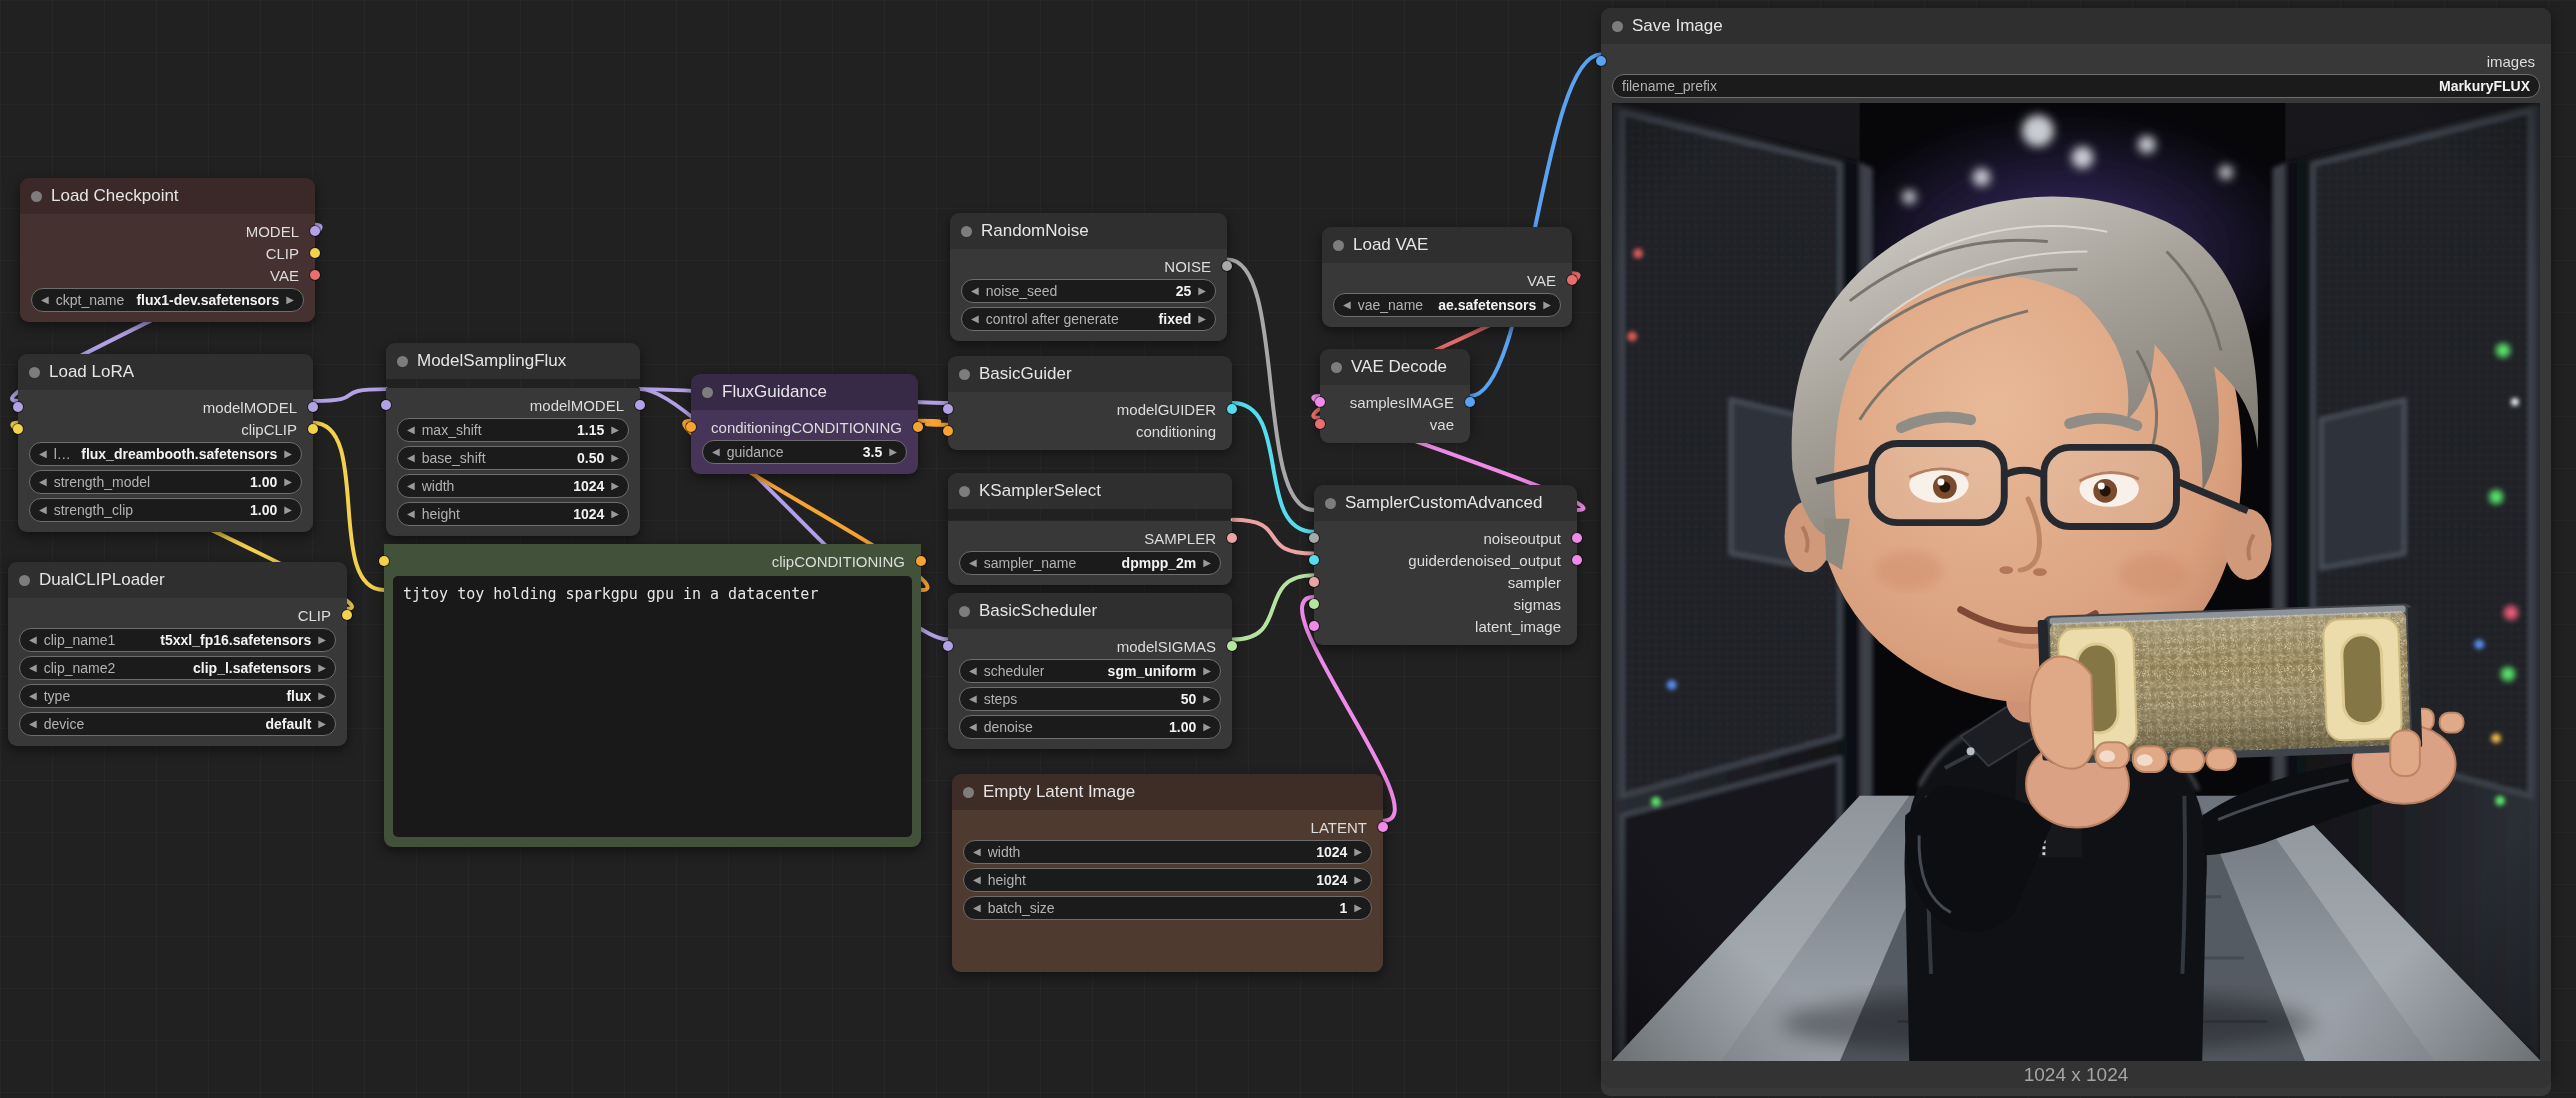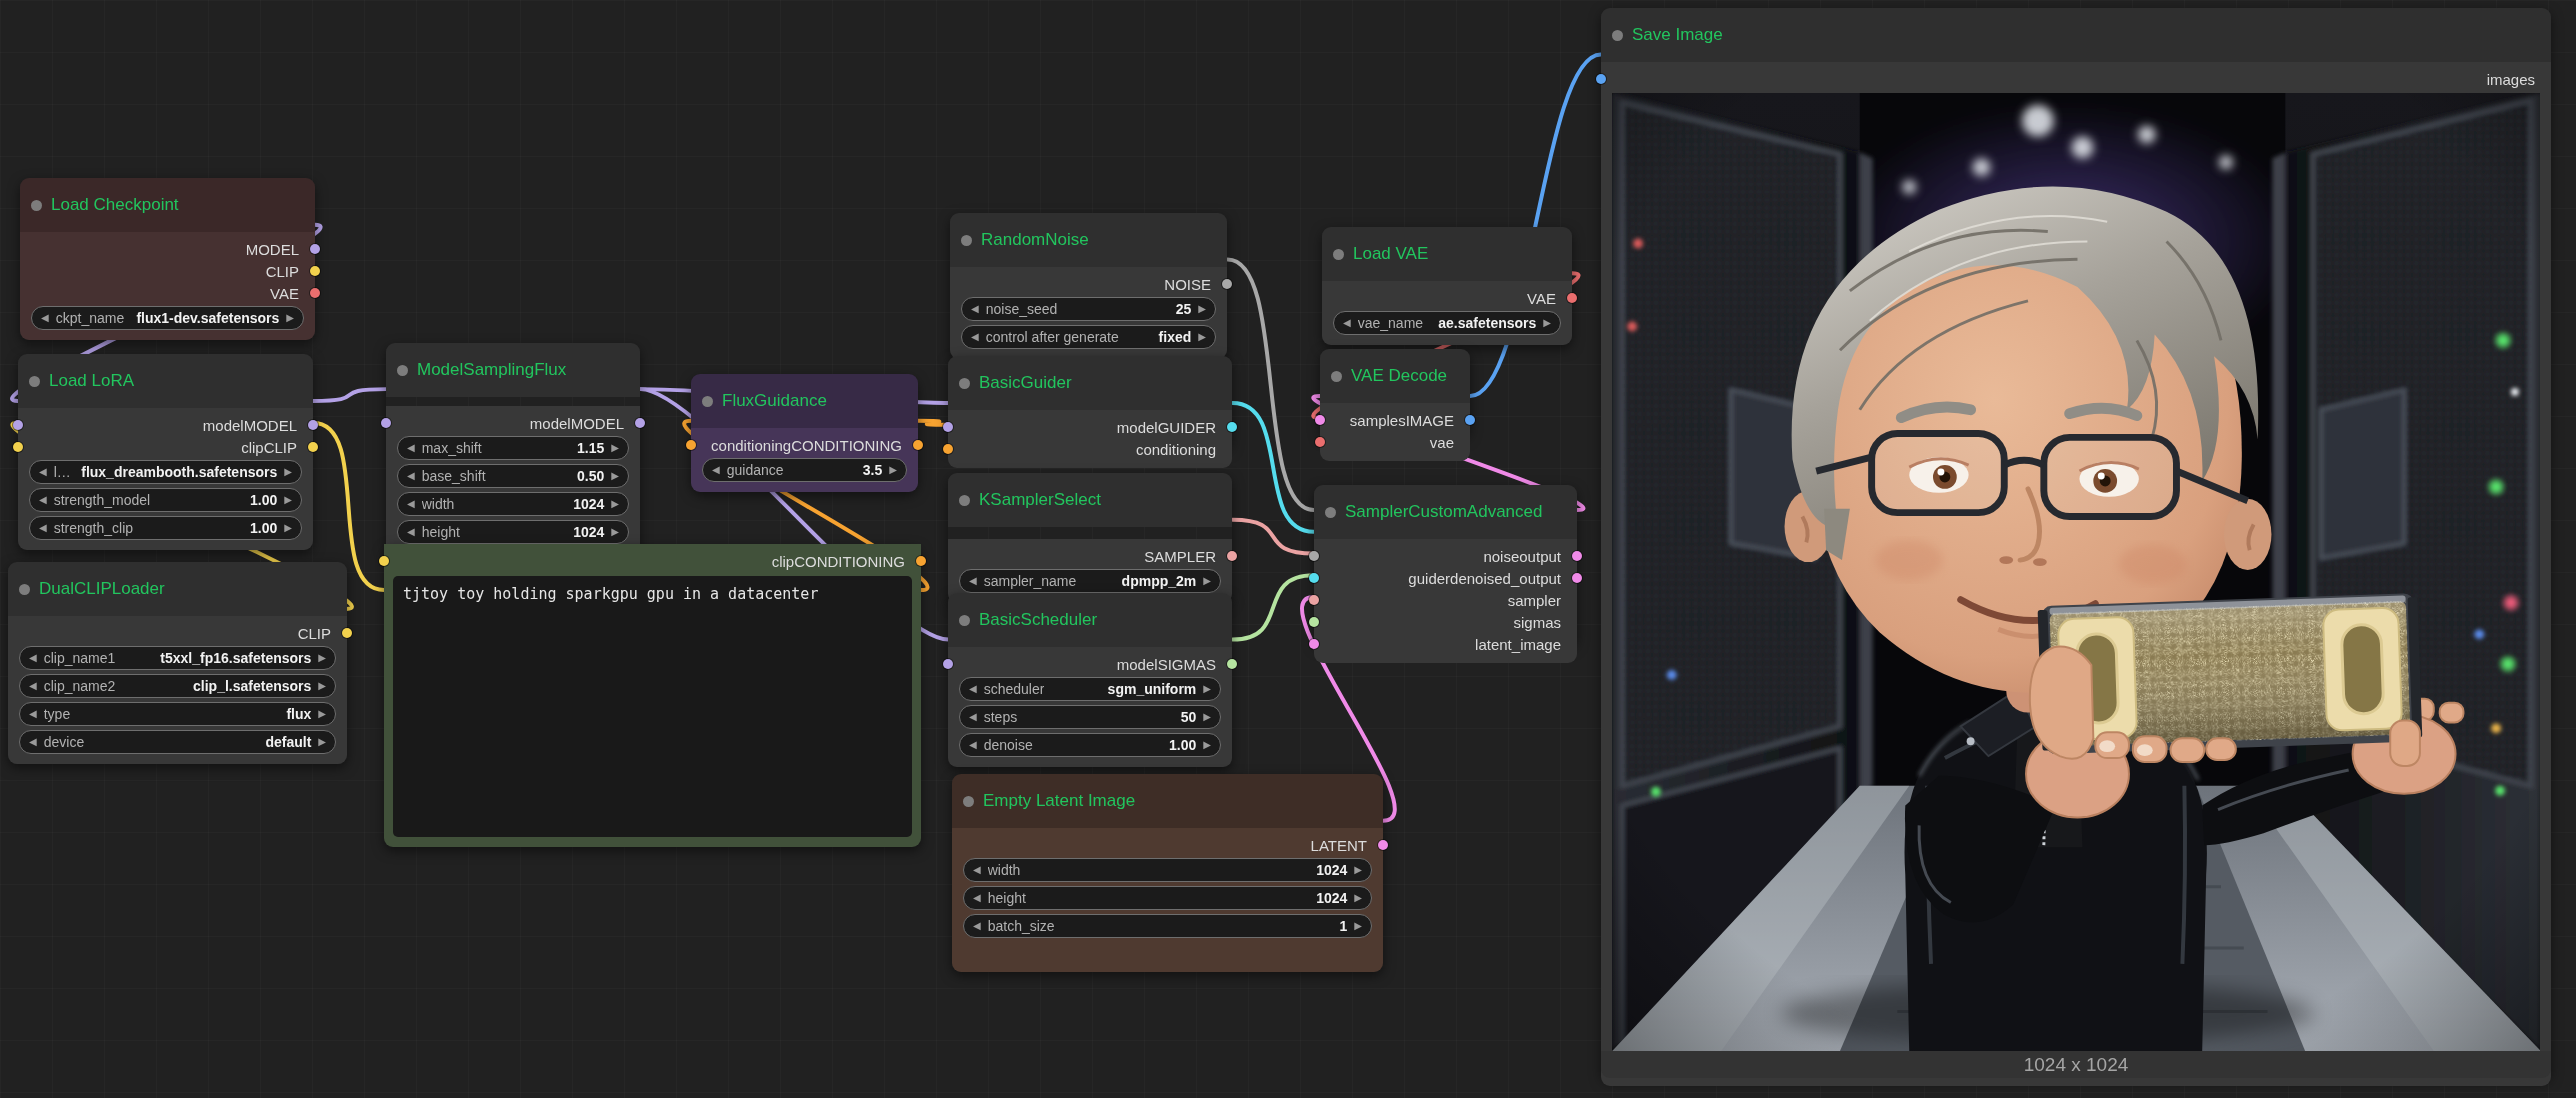--- a/index.html
+++ b/index.html
@@ -13,22 +13,22 @@
     font-family:"Liberation Sans","DejaVu Sans",sans-serif;
   }
   #wires{position:absolute;left:0;top:0;z-index:1;}
   .node{
     position:absolute;z-index:2;border-radius:9px;
     box-shadow:0 4px 12px rgba(0,0,0,0.5);
     display:flex;flex-direction:column;
   }
   .nheader{
     height:30px;flex:none;display:flex;align-items:center;gap:9px;
-    padding:12px 11px;border-radius:9px 9px 0 0;
-    font-size:17px;color:#22c55e;white-space:nowrap;
+    padding:3px 11px;border-radius:9px 9px 0 0;
+    font-size:17px;color:#e5e5e5;white-space:nowrap;
   }
   .hdot{width:11px;height:11px;border-radius:50%;background:#7d7d7d;flex:none;}
   .nbody{flex:1;border-radius:0 0 9px 9px;padding:6px 0 8px;display:flex;flex-direction:column;}
   .c-default .nheader{background:#2f2f2f;} .c-default .nbody{background:#383838;}
   .c-maroon  .nheader{background:#3b2828;} .c-maroon  .nbody{background:#463131;}
   .c-brown   .nheader{background:#3e2d26;} .c-brown   .nbody{background:#4f3a30;}
   .c-green   .nheader{background:#2f3c2b;} .c-green   .nbody{background:#41513a;}
   .c-purple  .nheader{background:#372a46;} .c-purple  .nbody{background:#463558;}
   .srow{height:22px;flex:none;display:flex;align-items:center;justify-content:flex-end;
         padding:0 16px;position:relative;font-size:15px;color:#dcdcdc;}
@@ -456,20 +456,24 @@
   <div class="node c-default" style="left:1601px;top:8px;width:950px;height:1071px;">
     <div class="nheader">
       <span class="hdot"></span>
       <span>Save Image</span>
     </div>
     <div class="nbody">
       <div class="srow">
         <span class="sdot in" style="background:#5aa2f2"></span>
         <span class="slot-label">images</span>
         <span></span>
+      </div>
+      <div class="widget">
+        <span class="wlabel">filename_prefix</span>
+        <span class="wvalue">MarkuryFLUX</span>
       </div>
 
       <div class="preview-wrap">
         <svg width="929" height="958" viewBox="0 0 938 968">
           <defs>
             <linearGradient id="pgBg" x1="0" y1="0" x2="0" y2="1">
               <stop offset="0" stop-color="#17171c"></stop>
                 <stop offset="1" stop-color="#0c0d10"></stop>
             </linearGradient>
             <linearGradient id="pgWallL" x1="0" y1="0" x2="1" y2="0">

